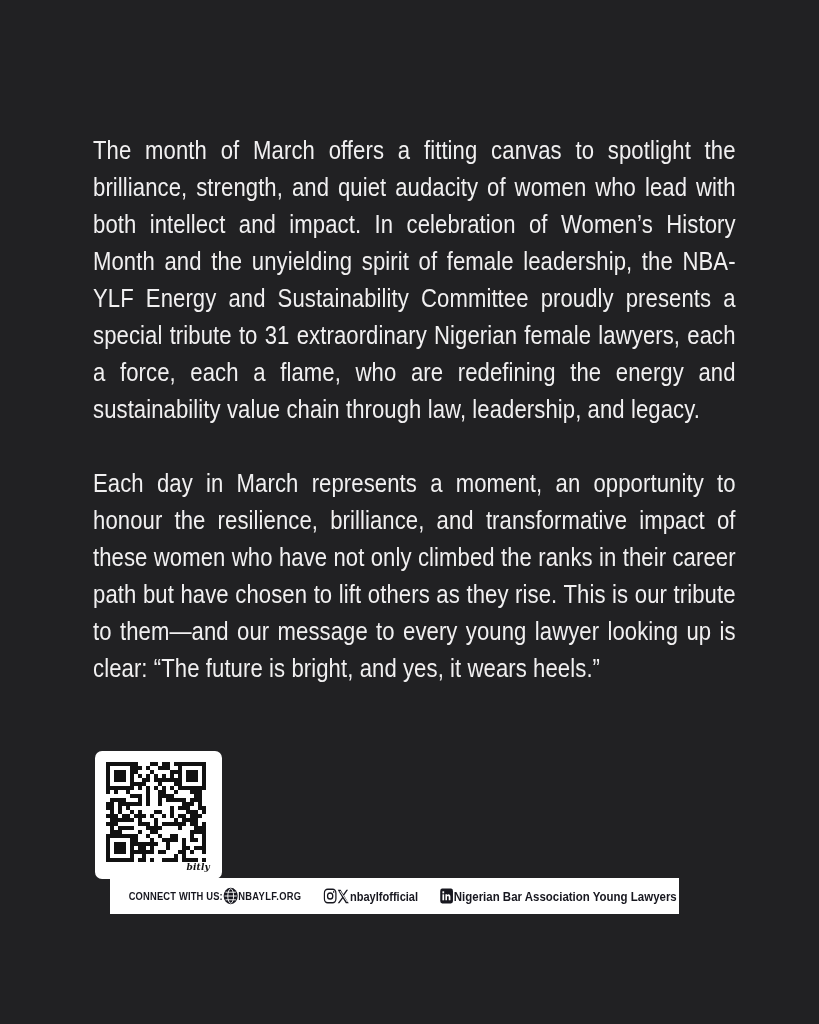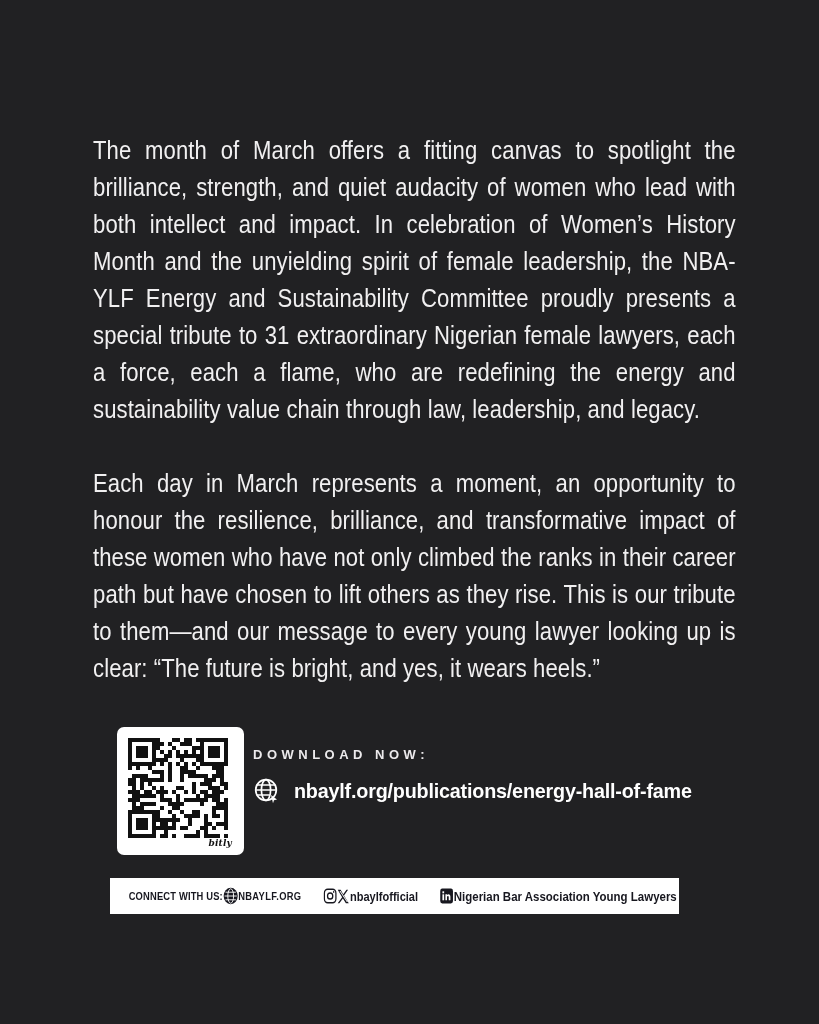--- a/index.html
+++ b/index.html
@@ -24,21 +24,21 @@
   .copy p {
     margin: 0 0 37px 0;
     font-size: 26px;
     line-height: 37px;
     font-weight: 400;
     text-align: justify;
     letter-spacing: 0.1px;
   }
 
   
-  .qr-section { position: absolute; left: 95px; top: 727px; margin-left: 22px; }
+  .qr-section { position: absolute; left: 95px; top: 751px; }
   .qr-card {
     width: 127px; height: 128px;
     background: #ffffff;
     border-radius: 7px;
     position: relative;
   }
   .qr-card svg.qr { position: absolute; left: 11px; top: 11px; width: 100px; height: 100px; }
   .qr-caption {
     position: absolute; right: 12px; bottom: 7px;
     font-size: 9px; font-weight: 700; font-style: italic;
@@ -435,36 +435,20 @@
             <rect x="20" y="24" width="1" height="1"></rect>
             <rect x="21" y="24" width="1" height="1"></rect>
             <rect x="22" y="24" width="1" height="1"></rect>
             <rect x="24" y="24" width="1" height="1"></rect>
           </g>
         </svg>
       <span class="qr-caption">bitly</span>
     </div>
   </div>
 
-  <div class="download-block">
-    <div class="download-label">DOWNLOAD NOW:</div>
-    <div class="url-row">
-      <span class="icon">
-        <svg width="28" height="28" viewBox="0 0 28 28" fill="none" stroke="#ffffff" stroke-width="1.7" stroke-linecap="round">
-          <circle cx="13" cy="13" r="10.3"></circle>
-          <ellipse cx="13" cy="13" rx="4.6" ry="10.3"></ellipse>
-          <path d="M2.7 13h20.6"></path>
-          <path d="M4.2 8h17.6"></path>
-          <path d="M4.2 18h12"></path>
-          <path d="M18 18 l6 4.4 -3 .8 -1 3 z" fill="#ffffff" stroke="none"></path>
-        </svg>
-      </span>
-      <span class="url-text">nbaylf.org/publications/energy-hall-of-fame</span>
-    </div>
-  </div>
 
   <div class="footer-bar">
     <div class="footer-inner">
       <span class="fi-connect">CONNECT WITH US:</span>
       <span class="f-gap-m"></span>
       <span class="icon">
         <svg width="18" height="18" viewBox="0 0 18 18">
           <circle cx="9" cy="9" r="8.3" fill="#17171f"></circle>
           <g stroke="#ffffff" stroke-width="1" fill="none">
             <ellipse cx="9" cy="9" rx="3.4" ry="7.2"></ellipse>

